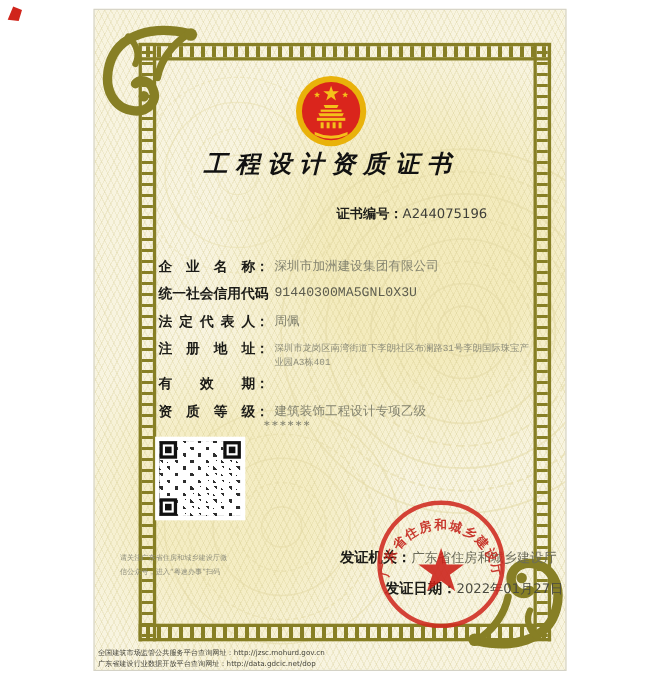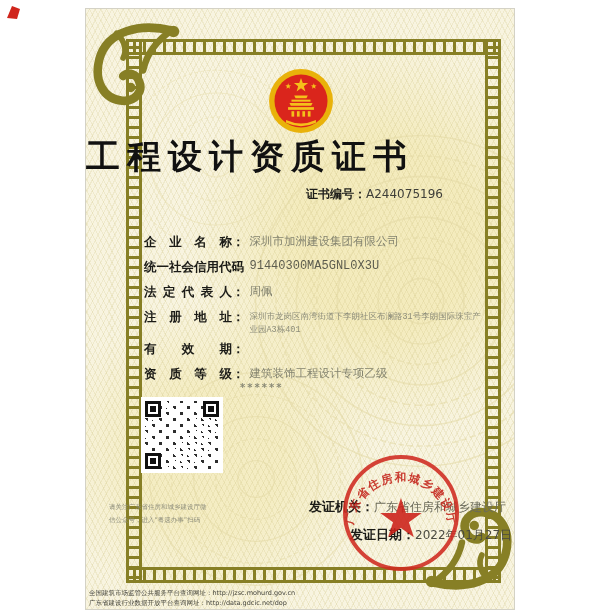--- a/index.html
+++ b/index.html
@@ -27,22 +27,22 @@
   .lad.h { height:16px; border-top:3px solid #877f25; border-bottom:3px solid #877f25;
            background:repeating-linear-gradient(90deg, transparent 0 7px, #877f25 7px 10px); }
   .lad.v { width:16px; border-left:3px solid #877f25; border-right:3px solid #877f25;
            background:repeating-linear-gradient(180deg, transparent 0 7px, #877f25 7px 10px); }
 
   .flourish { position:absolute; width:95px; height:95px; }
   .flourish.br { transform:rotate(180deg); }
 
   .emblem { position:absolute; left:181px; top:58px; width:68px; height:68px; }
 
-  .title { position:absolute; left:0; top:125px; width:430px; 
-           font-size:34px; font-weight:bold; letter-spacing:7px; color:#111; white-space:nowrap; }
+  .title { position:absolute; left:0; top:125px; width:430px; text-align:center;
+           font-size:22px; font-weight:bold; letter-spacing:7px; color:#111; white-space:nowrap;font-style:italic; }
 
   .certno { position:absolute; left:220px; top:177px; font-size:12px; color:#3e3e38; white-space:nowrap; }
   .certno .lblb { font-weight:bold; color:#1e1e1a; }
 
   .fields { position:absolute; left:58px; top:225px; width:352px; }
   .frow { position:absolute; left:0; display:flex; align-items:flex-start; white-space:nowrap; }
   .lbl { display:inline-block; width:88px; text-align:justify; text-align-last:justify;
          font-weight:bold; font-size:12.5px; color:#1b1b17; }
   .colon { font-weight:bold; font-size:12.5px; color:#1b1b17; }
   .val { margin-left:5px; font-size:11.5px; color:#83836f; }

